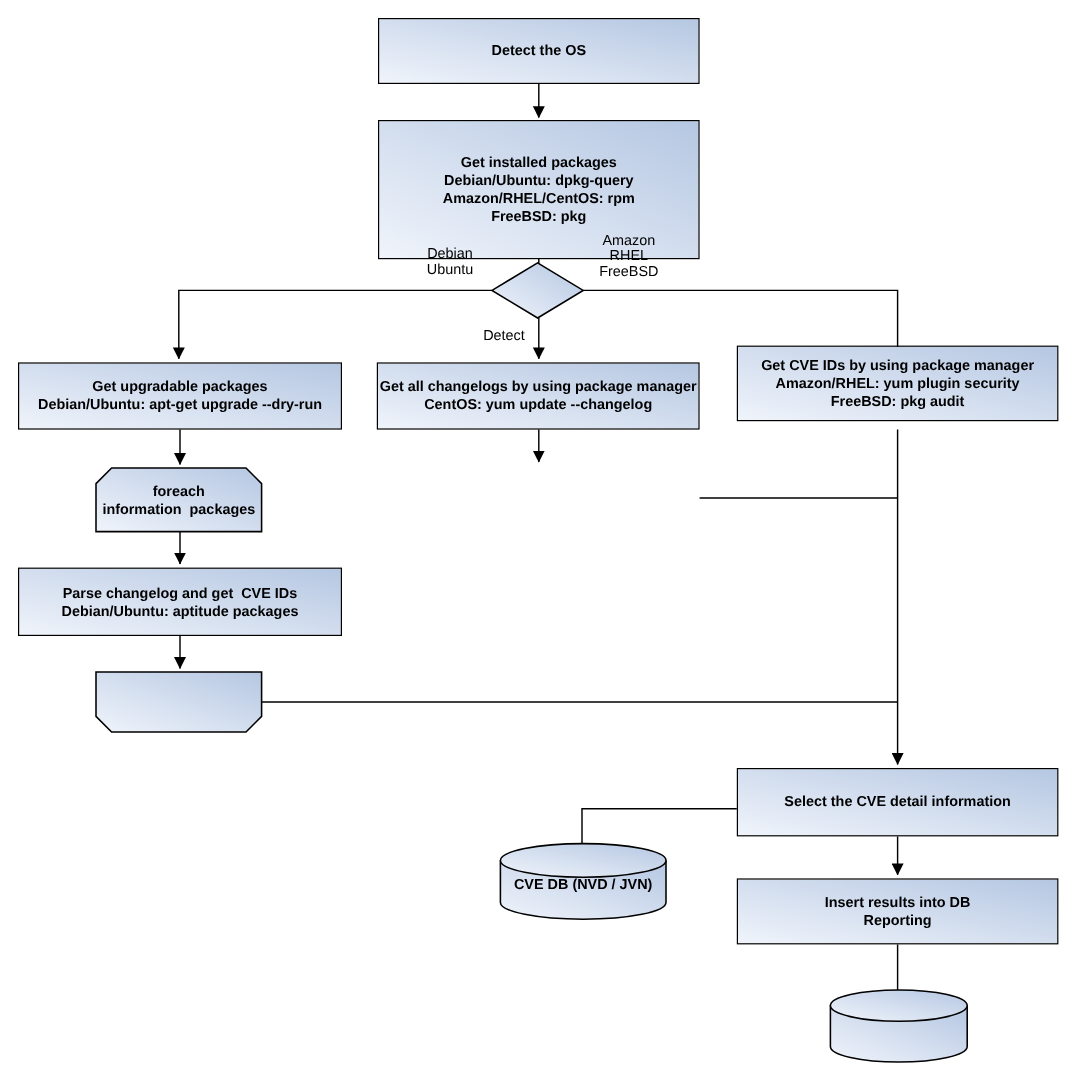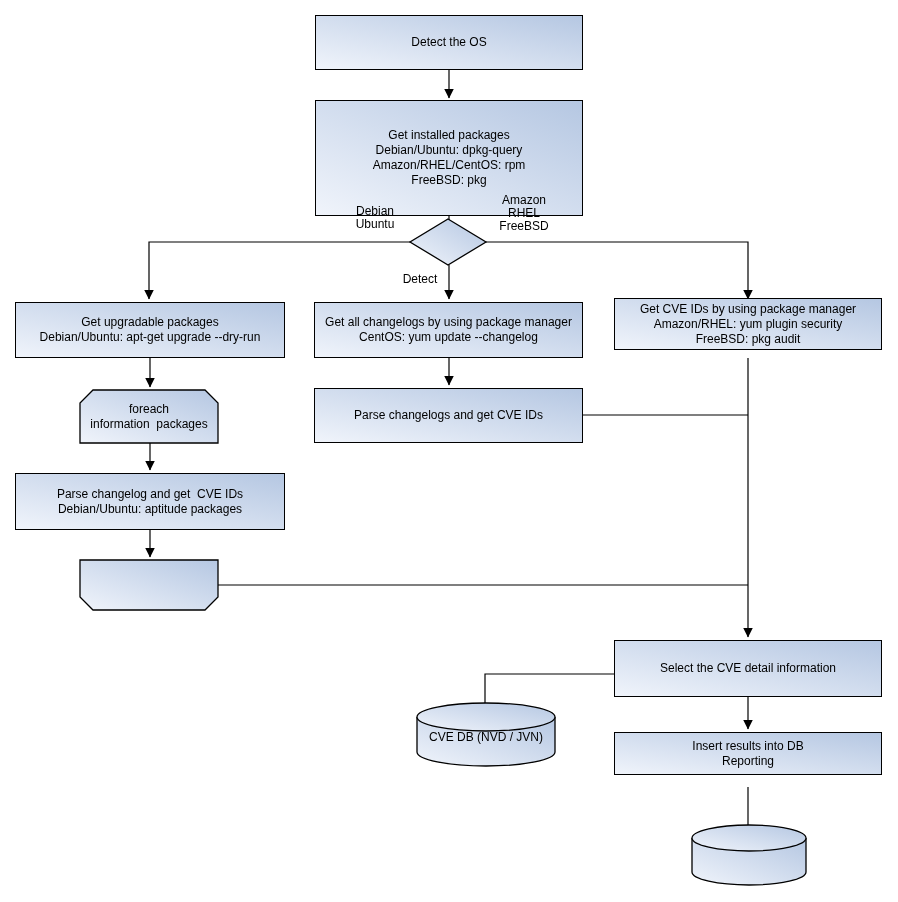--- a/index.html
+++ b/index.html
@@ -14,20 +14,21 @@
   svg.wires{position:absolute;left:0;top:0;}
   .wire{fill:none;stroke:#000000;stroke-width:1.2px;}
   .shape{fill:url(#nodeGrad);stroke:#000000;stroke-width:1.3px;}
   .node{
     position:absolute;
     display:flex;align-items:center;justify-content:center;
     text-align:center;
     font-size:12px;line-height:15px;
     white-space:pre-wrap;
     box-sizing:border-box;
+    font-weight:bold;
   }
   .rect{
     background:linear-gradient(to top right,#f0f4fb 0%,#b5c7e2 100%);
     border:1.3px solid #000000;
   }
   .overlay{background:none;border:none;pointer-events:none;}
   .edge-label{
     position:absolute;
     font-size:12px;line-height:13px;
     text-align:center;
@@ -96,40 +97,37 @@
   <div class="node rect" style="left:15px;top:302px;width:270px;height:56px">
     <span>Get upgradable packages
 Debian/Ubuntu: apt-get upgrade --dry-run</span>
   </div>
 
   <div class="node rect" style="left:314px;top:302px;width:269px;height:56px">
     <span>Get all changelogs by using package manager
 CentOS: yum update --changelog</span>
   </div>
 
-  <div class="node rect" style="left:614px;top:298px;width:268px;height:52px">
+  <div class="node rect" style="left:614px;top:288px;width:268px;height:63px">
     <span>Get CVE IDs by using package manager
 Amazon/RHEL: yum plugin security
 FreeBSD: pkg audit</span>
   </div>
 
-  <div class="node rect" style="left:314px;top:388px;width:269px;height:55px">
-    <span>Parse changelogs and get CVE IDs</span>
-  </div>
 
   <div class="node rect" style="left:15px;top:473px;width:270px;height:57px">
     <span>Parse changelog and get  CVE IDs
 Debian/Ubuntu: aptitude packages</span>
   </div>
 
   <div class="node rect" style="left:614px;top:640px;width:268px;height:57px">
     <span>Select the CVE detail information</span>
   </div>
 
-  <div class="node rect" style="left:614px;top:732px;width:268px;height:43px">
+  <div class="node rect" style="left:614px;top:732px;width:268px;height:55px">
     <span>Insert results into DB
 Reporting</span>
   </div>
 
   <div class="node overlay" style="left:80px;top:390px;width:138px;height:53px">
     <span>foreach
 information  packages</span>
   </div>
 
 

